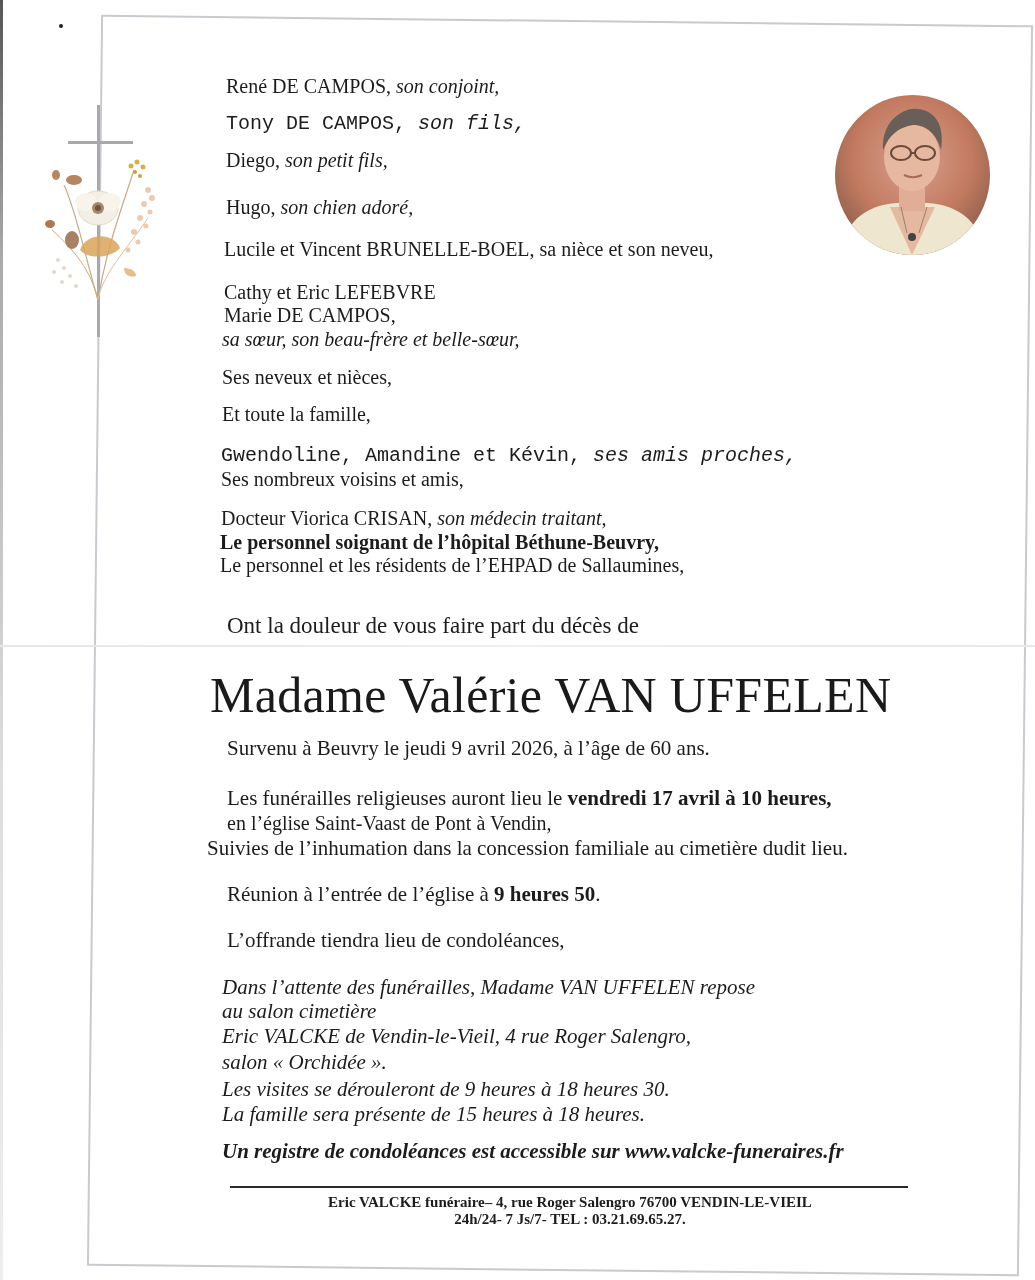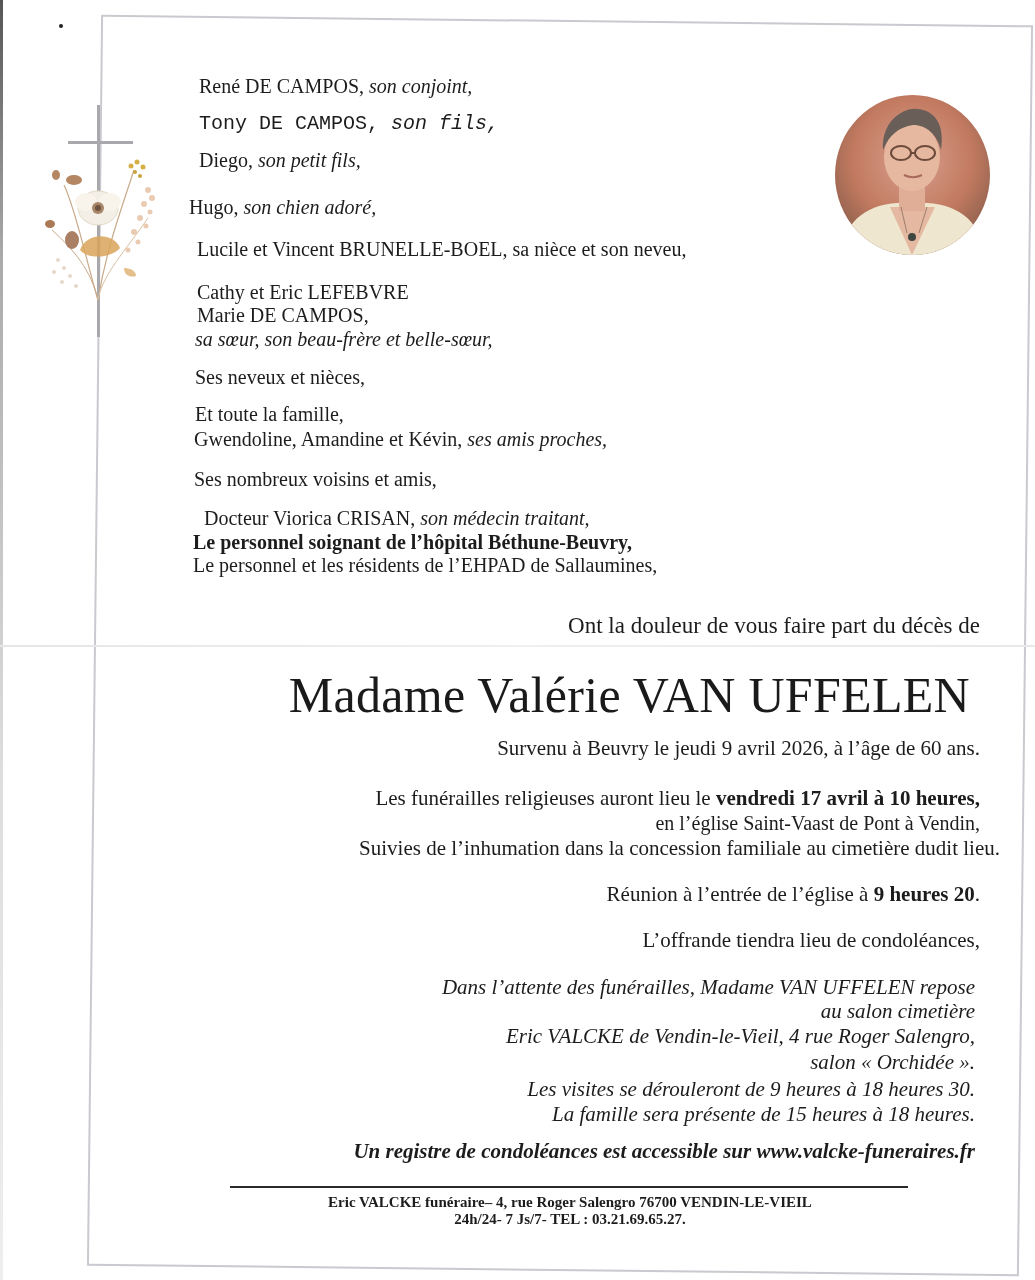--- a/index.html
+++ b/index.html
@@ -33,24 +33,25 @@
   }
   .fold {
     position: absolute; left: 0; top: 645px; width: 1035px; height: 2px;
     background: linear-gradient(90deg, #e6e6e6, #efefef 50%, #e8e8e8);
   }
   .line {
     position: absolute;
     font-size: 20px;
     line-height: 22px;
     white-space: nowrap;
+    margin-left: 27px;
   }
   .it { font-style: italic; }
   .b { font-weight: bold; }
-  .center { text-align: right; }
+  .center { text-align: left; }
 
   .cross-flowers {
     position: absolute; left: 36px; top: 100px; width: 130px; height: 245px;
   }
   .photo {
     position: absolute; left: 835px; top: 95px; width: 155px; height: 160px;
     border-radius: 50%;
     overflow: hidden;
   }
   .title-name {
@@ -170,62 +171,62 @@
   <span class="it">son conjoint,</span>
 </div>
 <div class="line" style="left:199px;top:113px;font-family:Liberation Mono, monospace;">
   <span>Tony DE CAMPOS,</span>
   <span class="it">son  fils,</span>
 </div>
 <div class="line" style="left:199px;top:149px;">
   <span>Diego,</span>
   <span class="it">son petit fils,</span>
 </div>
-<div class="line" style="left:189px;top:196px;">
+<div class="line" style="left:199px;top:196px;">
   <span>Hugo,</span>
   <span class="it">son chien adoré,</span>
 </div>
 <div class="line" style="left:197px;top:238px;">
   <span>Lucile et Vincent  BRUNELLE-BOEL, sa nièce et son neveu,</span>
 </div>
 
 <div class="line" style="left:197px;top:281px;">Cathy et  Eric LEFEBVRE</div>
 <div class="line" style="left:197px;top:304px;">Marie DE CAMPOS,</div>
 <div class="line it" style="left:195px;top:328px;">sa sœur, son beau-frère et belle-sœur,</div>
 
 <div class="line" style="left:195px;top:366px;">Ses neveux et nièces,</div>
 <div class="line" style="left:195px;top:403px;">Et toute la famille,</div>
 
-<div class="line" style="left:194px;top:428px;">
+<div class="line" style="left:194px;top:445px;font-family:Liberation Mono, monospace;">
   <span>Gwendoline, Amandine et Kévin,</span>
   <span class="it">ses amis proches,</span>
 </div>
 <div class="line" style="left:194px;top:468px;">Ses nombreux voisins et amis,</div>
 
-<div class="line" style="left:204px;top:507px;text-align:right;">
+<div class="line" style="left:194px;top:507px;text-align:right;">
   <span>Docteur Viorica CRISAN,</span>
   <span class="it">son médecin traitant,</span>
 </div>
 <div class="line" style="left:193px;top:531px;font-weight:bold;">Le personnel soignant de l’hôpital Béthune-Beuvry,</div>
 <div class="line" style="left:193px;top:554px;">Le personnel et les résidents de l’EHPAD  de Sallaumines,</div>
 
 <div class="line center" style="left:200px;top:613px;width:780px;font-size:23px;line-height:26px;">Ont la douleur de vous faire part du décès de</div>
 
 <div class="title-name center">Madame Valérie VAN UFFELEN</div>
 
 <div class="line center" style="left:200px;top:736px;width:780px;font-size:21px;line-height:24px;">Survenu à Beuvry le jeudi 9 avril  2026, à l’âge de 60 ans.</div>
 
 <div class="line center" style="left:200px;top:786px;width:780px;font-size:21px;line-height:24px;">
   <span>Les funérailles religieuses auront lieu le </span><span class="b">vendredi 17 avril à 10 heures,</span>
 </div>
 <div class="line center" style="left:200px;top:811px;width:780px;font-size:20px;line-height:24px;">en l’église Saint-Vaast de Pont à Vendin,</div>
 <div class="line center" style="left:180px;top:836px;width:820px;font-size:21px;line-height:24px;">Suivies de l’inhumation dans la concession familiale au cimetière dudit lieu.</div>
 
 <div class="line center" style="left:200px;top:882px;width:780px;font-size:21px;line-height:24px;">
-  <span>Réunion à l’entrée de l’église à </span><span class="b">9 heures 20</span><span>.</span>
+  <span>Réunion à l’entrée de l’église à </span><span class="b">9 heures 50</span><span>.</span>
 </div>
 
 <div class="line center" style="left:200px;top:928px;width:780px;font-size:21px;line-height:24px;">L’offrande tiendra lieu de condoléances,</div>
 
 <div class="line center it" style="left:195px;top:975px;width:780px;font-size:21px;line-height:24px;">Dans l’attente des funérailles, Madame VAN UFFELEN repose</div>
 <div class="line center it" style="left:195px;top:999px;width:780px;font-size:21px;line-height:24px;">au salon cimetière</div>
 <div class="line center it" style="left:195px;top:1024px;width:780px;font-size:21px;line-height:24px;">Eric VALCKE de Vendin-le-Vieil, 4 rue Roger Salengro,</div>
 <div class="line center it" style="left:195px;top:1050px;width:780px;font-size:21px;line-height:24px;">salon « Orchidée ».</div>
 <div class="line center it" style="left:195px;top:1077px;width:780px;font-size:21px;line-height:24px;">Les visites se dérouleront de 9 heures à 18 heures 30.</div>
 <div class="line center it" style="left:195px;top:1102px;width:780px;font-size:21px;line-height:24px;">La famille sera présente de 15 heures à 18 heures.</div>

